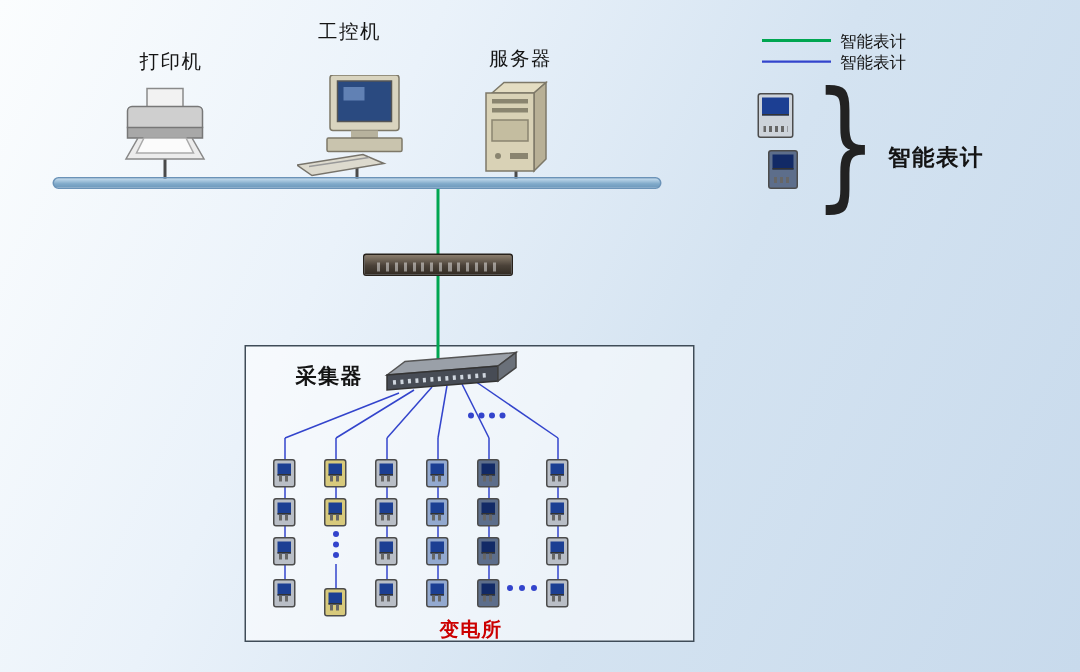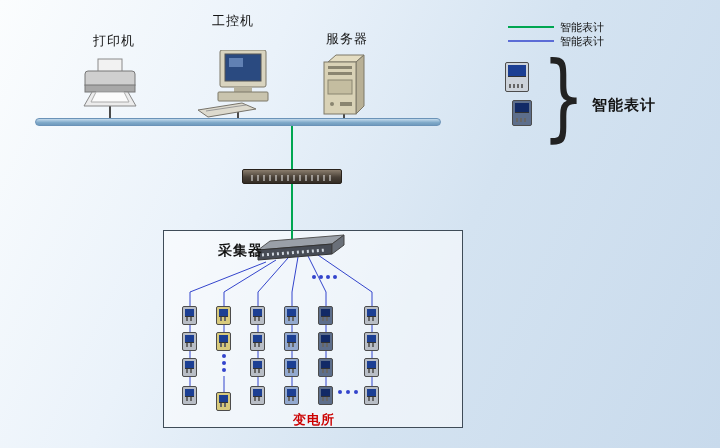--- a/index.html
+++ b/index.html
@@ -134,21 +134,21 @@
       <line x1="8" y1="21" x2="72" y2="16" stroke="#cfd6de" stroke-width="3" stroke-dasharray="2,3"></line>
     </svg>
   </div>
 
   <div class="lbl" style="left:93px;top:32px">打印机</div>
   <div class="lbl" style="left:212px;top:12px">工控机</div>
   <div class="lbl" style="left:326px;top:30px">服务器</div>
   <div class="lbl small" style="left:560px;top:20px">智能表计</div>
   <div class="lbl small" style="left:560px;top:34px">智能表计</div>
   <div class="lbl bold" style="left:592px;top:96px;font-size:15px">智能表计</div>
-  <div class="lbl bold" style="left:218px;top:242px;font-size:14px">采集器</div>
+  <div class="lbl bold" style="left:197px;top:242px;font-size:14px">采集器</div>
   <div class="lbl red" style="left:293px;top:411px">变电所</div>
 
   <div class="meter lg" style="left:505px;top:62px;background:#cdd3da"></div>
   <div class="meter md m-dark" style="left:512px;top:100px"></div>
   <div class="brace">}</div>
 
   <div class="meter" style="left:182px;top:306px"></div>
   <div class="meter" style="left:182px;top:332px"></div>
   <div class="meter" style="left:182px;top:358px"></div>
   <div class="meter" style="left:182px;top:386px"></div>

